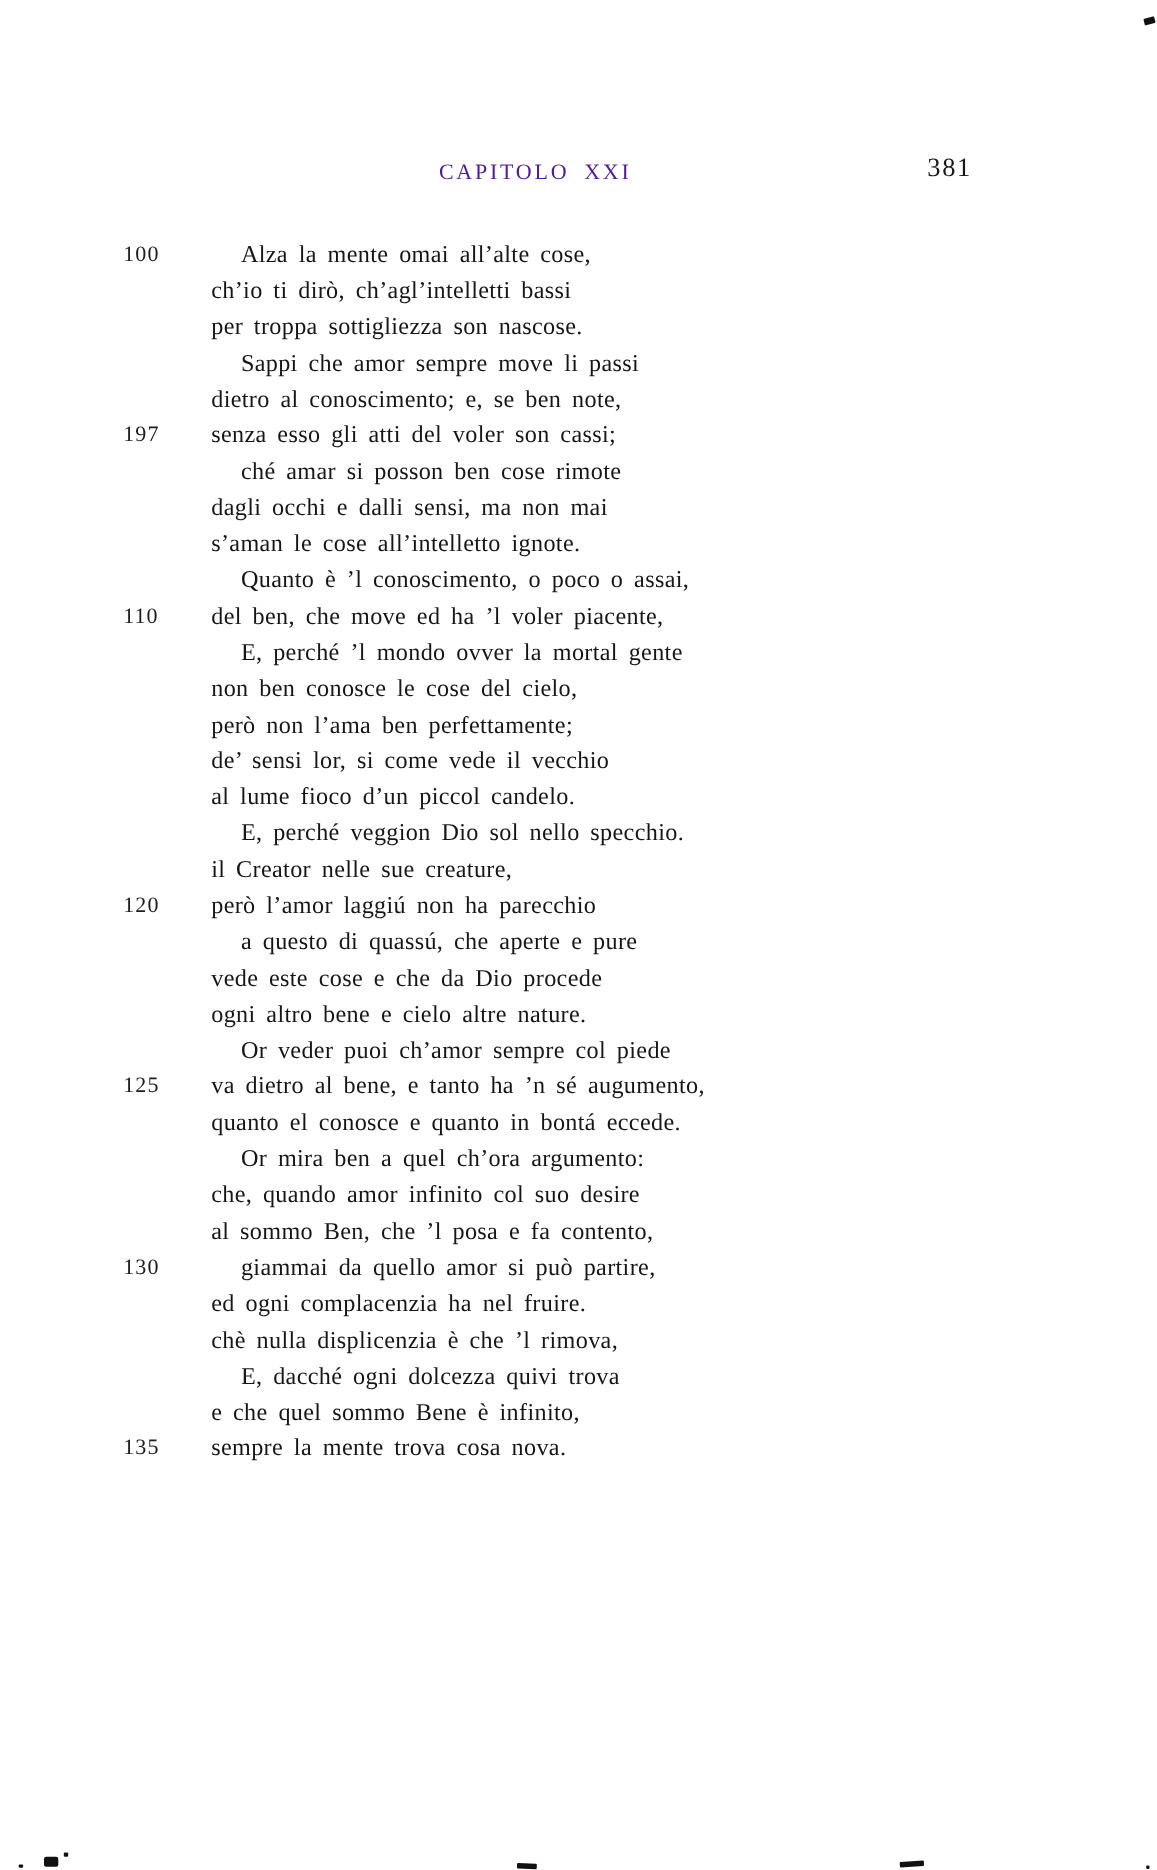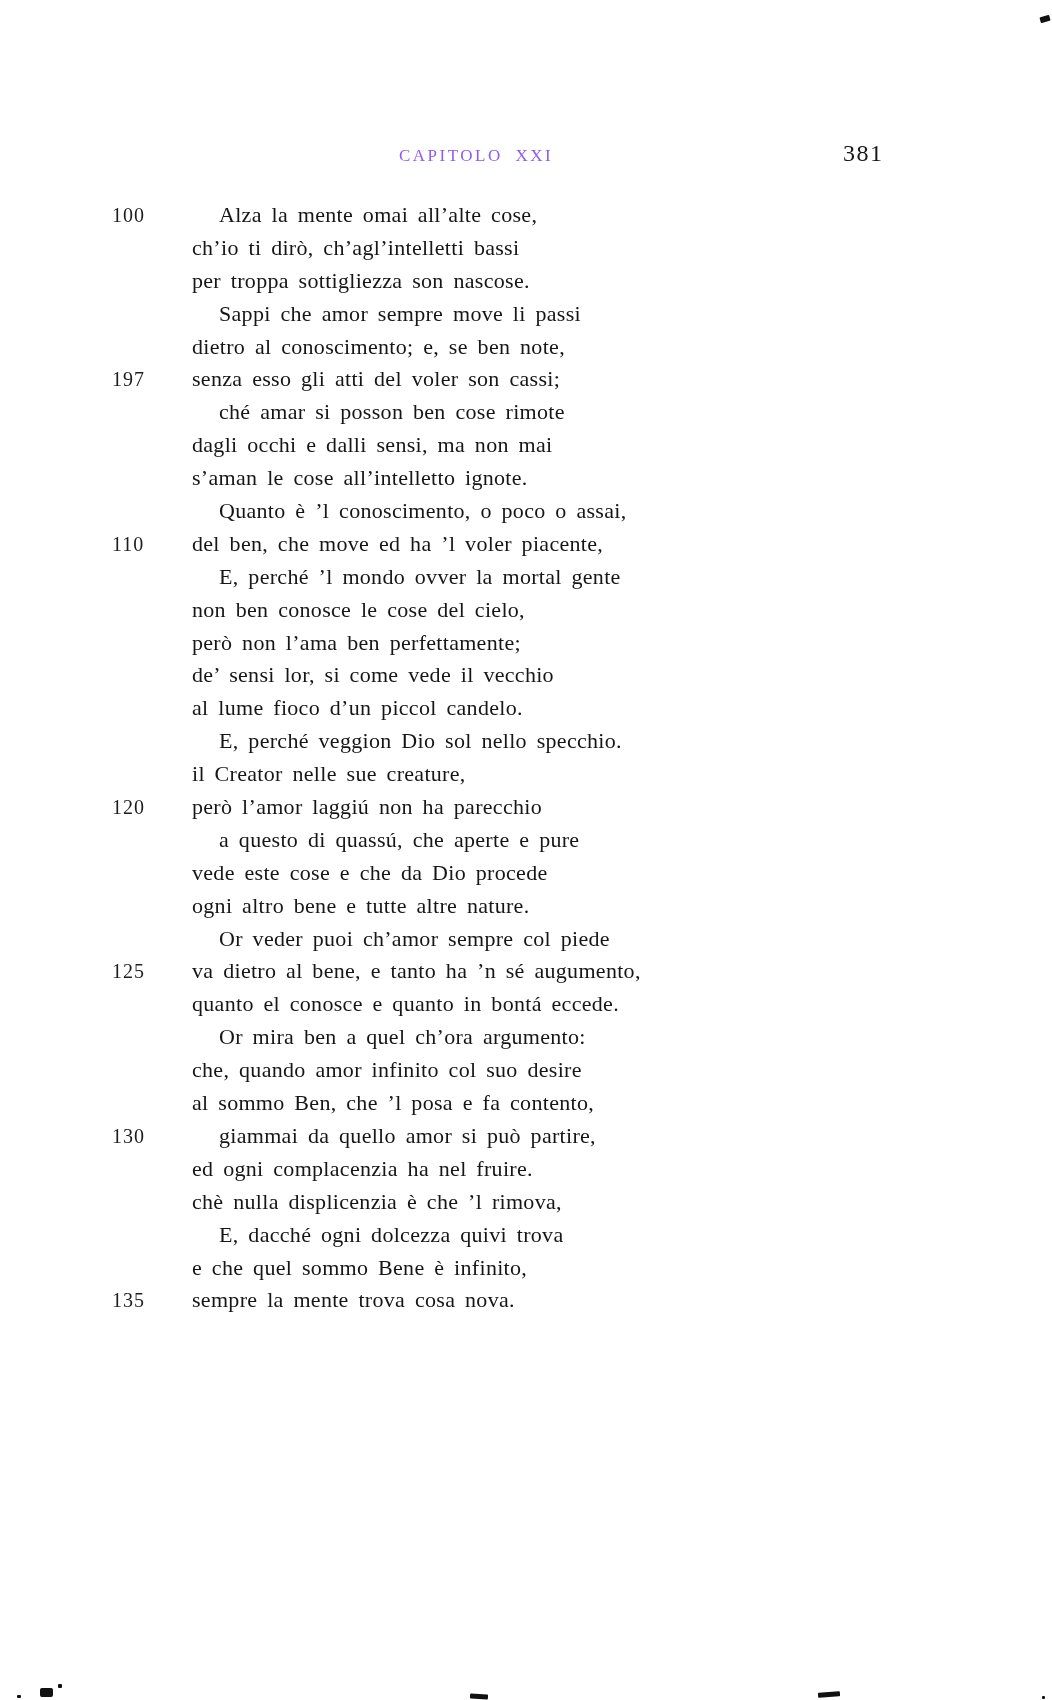--- a/index.html
+++ b/index.html
@@ -14,38 +14,38 @@
   }
   .running-head {
     position: absolute;
     top: 0; left: 0; right: 0;
     height: 200px;
   }
   .chapter-title {
     position: absolute;
     left: 399px;
     top: 146px;
-    font-size: 17px;
+    font-size: 20px;
     letter-spacing: 2.5px;
     word-spacing: 6px;
-    color: #8b5cf6;
+    color: #4c1d95;
     white-space: nowrap;
   }
   .page-number {
     position: absolute;
     left: 795px;
     top: 140px;
     font-size: 24px;
     letter-spacing: 1.5px;
     color: #171717;
     margin-left: 48px;
   }
   .poem {
     position: absolute;
-    top: 200px;
+    top: 216px;
     left: 0;
     right: 0;
     text-decoration: underline;
   }
   .line {
     position: relative;
     height: 32.9px;
   }
   .lnum {
     position: absolute;
@@ -162,21 +162,21 @@
       <div class="line">
         <span class="lnum"></span>
         <span class="ltext indent">a questo di quassú, che aperte e pure</span>
       </div>
       <div class="line">
         <span class="lnum"></span>
         <span class="ltext">vede este cose e che da Dio procede</span>
       </div>
       <div class="line">
         <span class="lnum"></span>
-        <span class="ltext">ogni altro bene e tutte altre nature.</span>
+        <span class="ltext">ogni altro bene e cielo altre nature.</span>
       </div>
       <div class="line">
         <span class="lnum"></span>
         <span class="ltext indent">Or veder puoi ch’amor sempre col piede</span>
       </div>
       <div class="line">
         <span class="lnum">125</span>
         <span class="ltext">va dietro al bene, e tanto ha ’n sé augumento,</span>
       </div>
       <div class="line">

